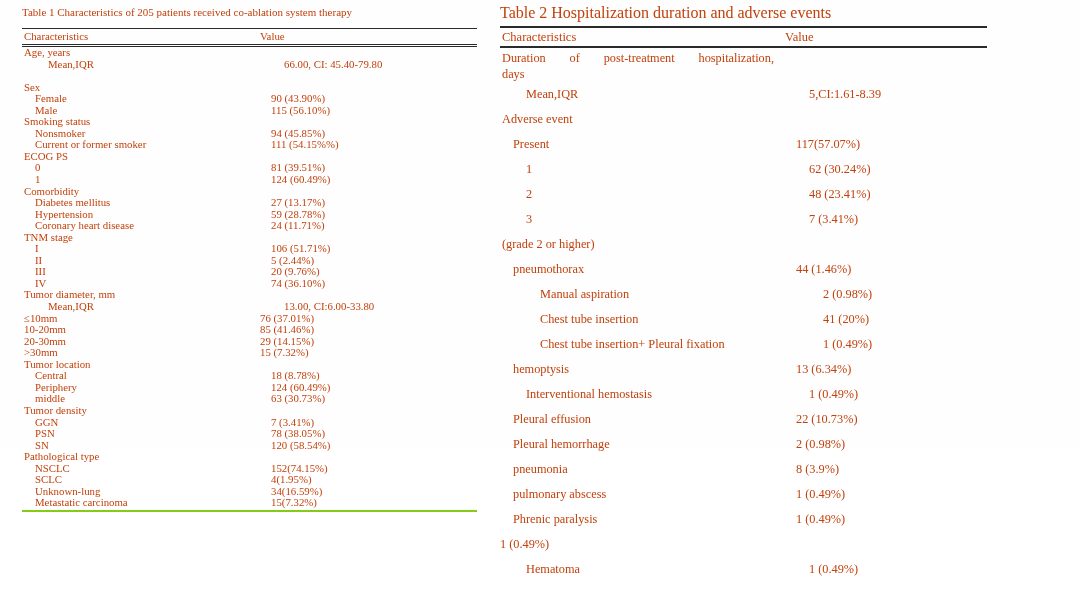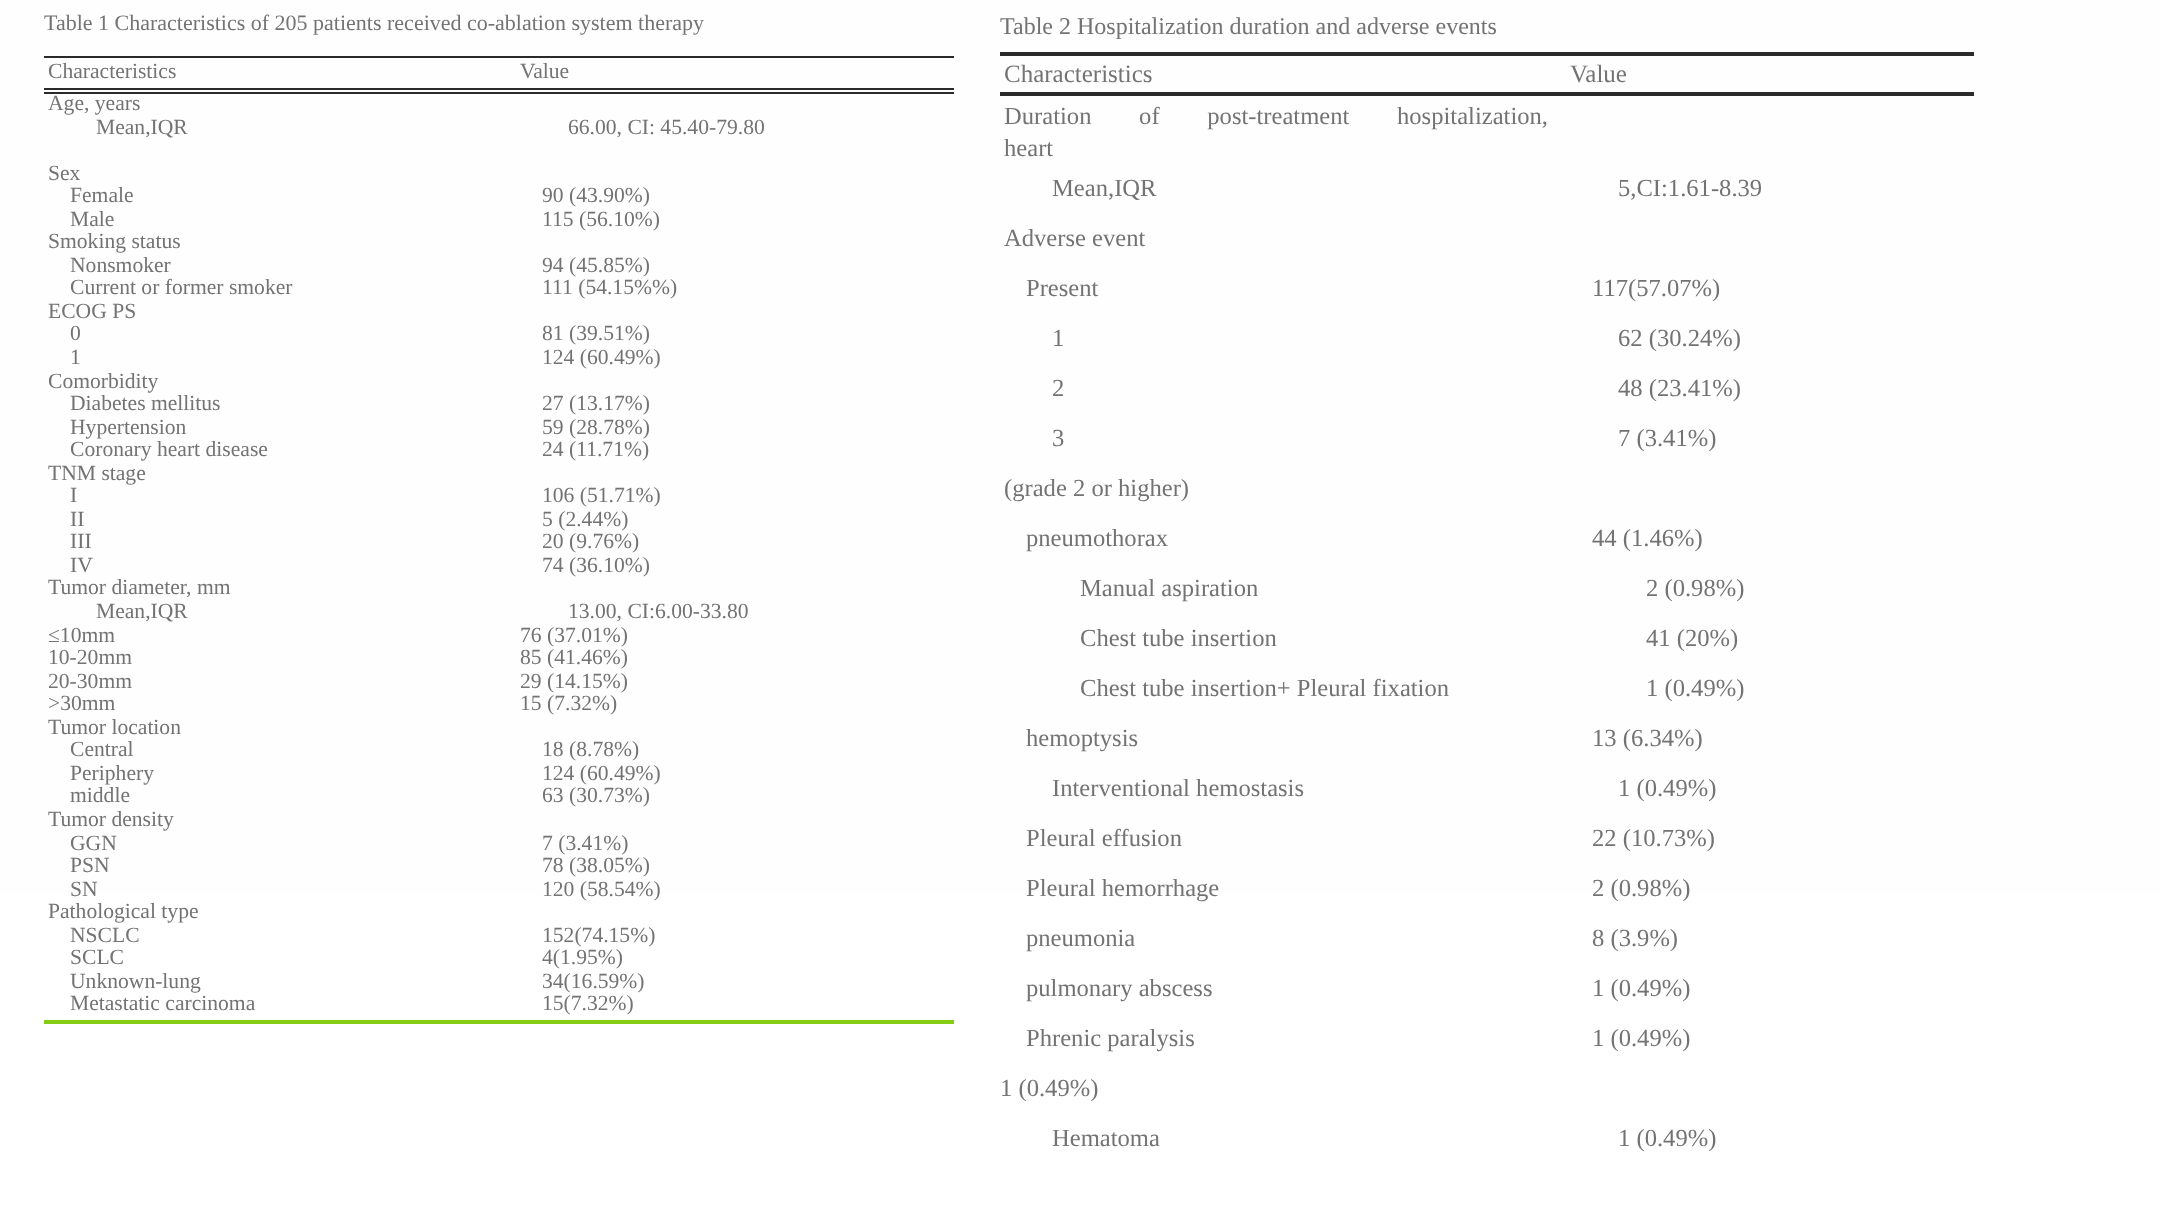--- a/index.html
+++ b/index.html
@@ -1,24 +1,24 @@
 <!DOCTYPE html>
 <html><head>
 <meta charset="utf-8">
 <style>
   html,body{margin:0;padding:0;}
   body{width:1080px;height:608px;overflow:hidden;background:#fff;}
   .canvas{position:relative;width:1080px;height:447px;background:#fefefe;
-          font-family:"Liberation Serif","DejaVu Serif",serif;color:#737373;}
+          font-family:"Liberation Serif","DejaVu Serif",serif;color:#c2410c;}
   .paper-table{position:absolute;top:6px;}
   #t1{left:22px;width:455px;}
   #t2{left:500px;width:487px;}
   .table-title{font-weight:normal;white-space:nowrap;}
   #t1 .table-title{font-size:11px;line-height:13px;margin-bottom:9px;}
-  #t2 .table-title{font-size:12px;line-height:14px;margin-bottom:6px;}
+  #t2 .table-title{font-size:16px;line-height:14px;margin-bottom:6px;}
   .thead{display:flex;border-top:1.5px solid #2a2a2a;}
   #t1 .thead{border-bottom:3px double #2a2a2a;height:15px;font-size:10.8px;line-height:15px;}
   #t2 .thead{border-top:2px solid #2a2a2a;border-bottom:2px solid #2a2a2a;height:18px;font-size:12.5px;line-height:18px;}
   .rows{}
   #t1 .rows{padding-bottom:1px;border-bottom:2px solid #84cc16;}
   #t2 .rows{padding-bottom:30px;border-bottom:2px solid #2a2a2a;}
   .row{display:flex;}
   #t1 .row{height:11.55px;font-size:10.8px;line-height:11.55px;}
   #t2 .row{height:25px;font-size:12.3px;line-height:25px;}
   #t2 .row.tall{height:34px;line-height:15.5px;padding-top:3px;box-sizing:border-box;}
@@ -211,21 +211,21 @@
   <div class="paper-table" id="t2">
     <div class="table-title">Table 2 Hospitalization duration and adverse events</div>
     <div class="thead">
       <div class="cell label hcell-label">Characteristics</div>
       <div class="cell value">Value</div>
     </div>
     <div class="rows">
         <div class="row tall">
           <div class="cell label ind0">
             <div class="just">Duration of post-treatment hospitalization,</div>
-            <div>heart</div>
+            <div>days</div>
           </div>
           <div class="cell value"></div>
         </div>
         <div class="row">
           <div class="cell label ind2">Mean,IQR</div>
           <div class="cell value">5,CI:1.61-8.39</div>
         </div>
         <div class="row">
           <div class="cell label ind0">Adverse event</div>
           <div class="cell value"></div>

